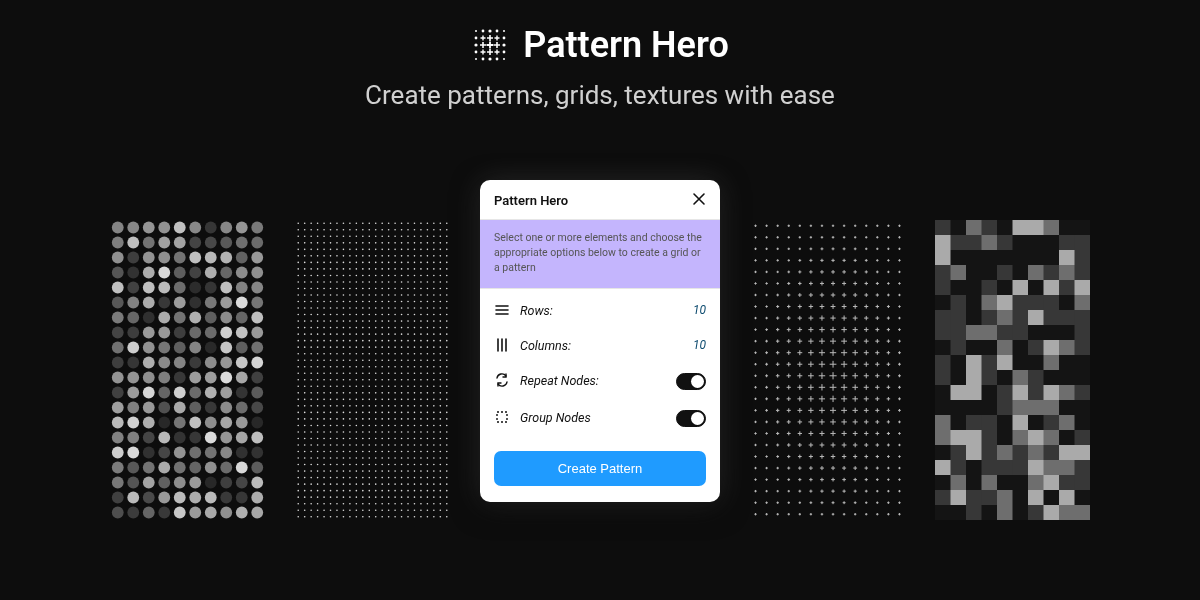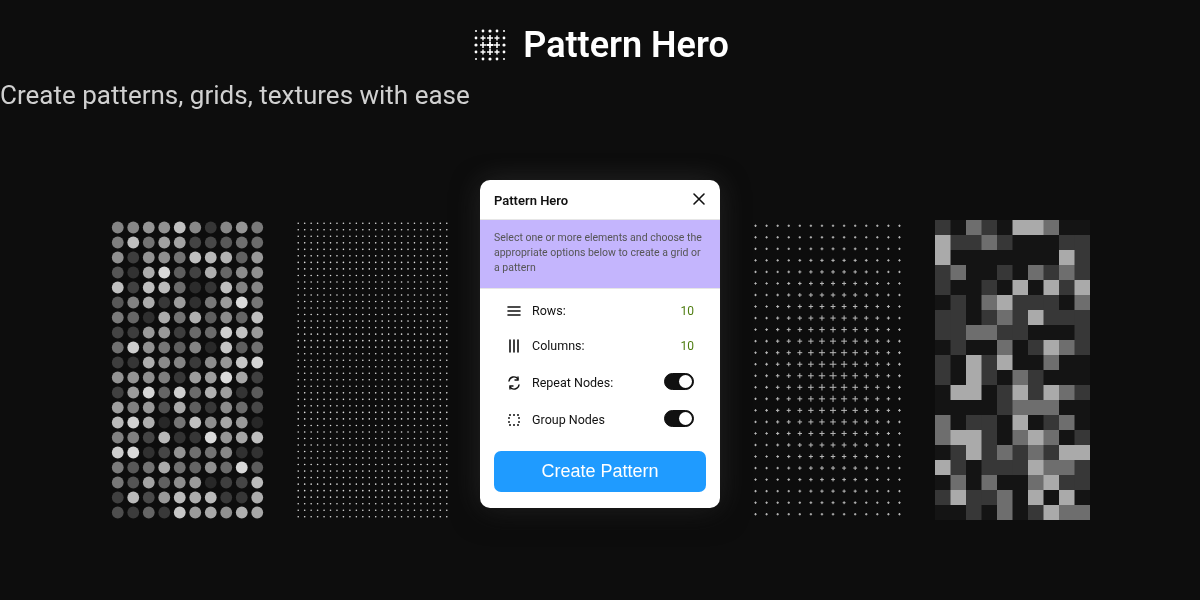--- a/index.html
+++ b/index.html
@@ -12,20 +12,21 @@
     position: relative;
   }
   .hero-title {
     display: flex; align-items: center; justify-content: center;
     gap: 14px;
     padding-top: 24px;
     font-size: 36px; font-weight: 600; color: #fff;
   }
   .hero-title .logo-icon svg { display: block; }
   .subtitle {
+    text-align: center;
     font-size: 26px;
     color: #d0d0d0;
     margin-top: 14px;
     font-weight: 400;
   }
   .stage {
     position: absolute;
     top: 160px; left: 0; right: 0; bottom: 0;
     display: flex;
     align-items: flex-start;
@@ -60,29 +61,30 @@
     background: #c4b5fd;
     color: #555;
     font-size: 10.5px;
     line-height: 1.45;
     padding: 10px 14px 12px;
     border-top: 1px solid #e6e6e6;
     border-bottom: 1px solid #e6e6e6;
   }
   .panel-rows { padding: 4px 0 2px; }
   .prow {
-    display: flex; align-items: flex-end;
-    padding: 10px 26px;
+    display: flex; align-items: flex-start;
+    padding: 10px 14px;
     font-size: 12.5px;
     color: #111;
     gap: 10px;
+    font-style: italic;
   }
   .prow .ricon { width: 16px; display: flex; justify-content: center; }
   .prow .rlabel { flex: 1; }
-  .prow .rval { font-size: 12px; color: #4d7c0f; width: 28px; text-align: right; }
+  .prow .rval { font-size: 12px; color: #0c4a6e; width: 28px; text-align: right; }
   .toggle {
     width: 30px; height: 17px; border-radius: 10px;
     position: relative; cursor: pointer;
     background: #e2e2e2;
     border: 1px solid #ccc;
   }
   .toggle .knob {
     position: absolute; top: 1px; left: 1px;
     width: 13px; height: 13px; border-radius: 50%;
     background: #fff; box-shadow: 0 1px 2px rgba(0,0,0,0.25);
@@ -91,21 +93,21 @@
   .toggle.on { background: #111; border-color: #111; }
   .toggle.on .knob { left: 14px; }
   .panel-footer { padding: 12px 14px 16px; }
   .create-btn {
     width: 100%;
     background: #1f9bff;
     color: #fff;
     border: none;
     border-radius: 7px;
     padding: 10px 12px;
-    font-size: 18px;
+    font-size: 13px;
     font-weight: 500;
     cursor: pointer;
   }
 </style>
 </head>
 <body>
 
 <div class="hero-title">
   <span class="logo-icon">
     <svg width="38" height="38" viewBox="0 0 38 38">

